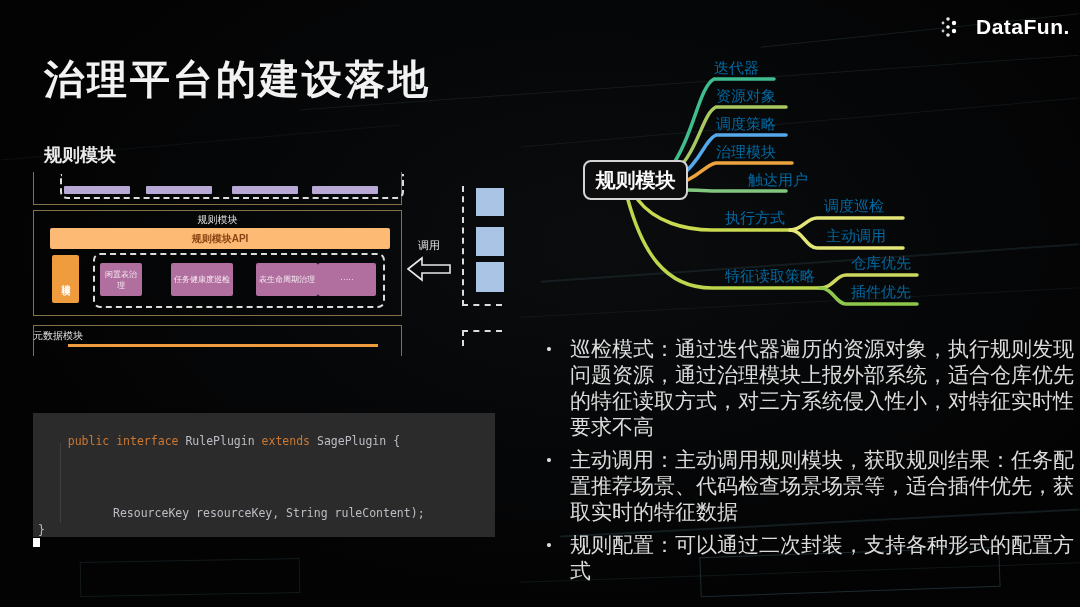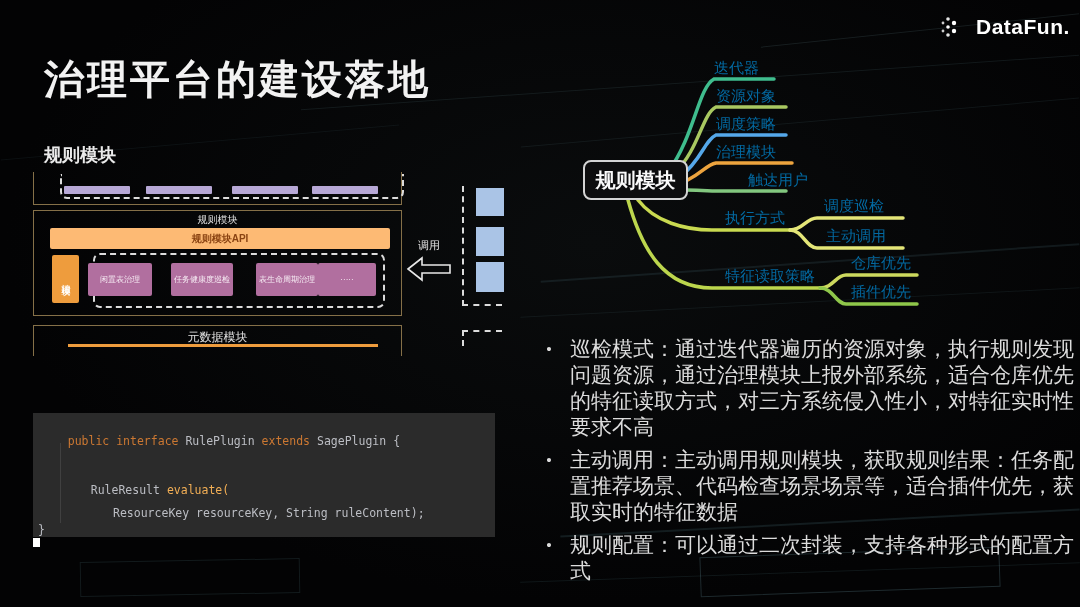--- a/index.html
+++ b/index.html
@@ -39,21 +39,21 @@
   .api-bar { left:50px; top:228px; width:340px; height:21px; background:#fdba74; border-radius:2px;
     display:flex; align-items:center; justify-content:center; font-size:10px; font-weight:700; color:#8a4312; }
   .side-tab { left:52px; top:255px; width:27px; height:48px; background:#ee9c3d; border-radius:2px;
     display:flex; align-items:center; justify-content:center; }
   .side-tab span { writing-mode:vertical-rl; font-size:9px; color:#fff; letter-spacing:1px; }
   .inner-dashed { left:93px; top:253px; width:292px; height:55px; border:2px dashed #dcdcdc; border-radius:7px; }
   .plugin { top:263px; height:33px; background:#b16f9f; border-radius:2px; color:#f7ecf4;
     font-size:8px; display:flex; align-items:center; justify-content:center; text-align:center; padding:1px 2px; }
   .meta-box { left:33px; top:325px; width:369px; height:31px;
     border:1.5px solid #857048; border-bottom:none; }
-  .meta-title { left:33px; top:329px; width:369px; text-align:center; font-size:12px; color:#e0e0e0; }
+  .meta-title { left:33px; top:329px; width:369px; font-size:10px; color:#e0e0e0; }
   .meta-line { left:68px; top:344px; width:310px; height:3px; background:#ee9c3d; }
   .call-label { left:406px; top:238px; width:46px; text-align:center; font-size:11px; color:#e4e4e4; }
 
   
   .midcol-dash1 { left:462px; top:186px; width:40px; height:120px;
     border-left:2px dashed #dcdcdc; border-bottom:2px dashed #dcdcdc; }
   .midcol-dash2 { left:462px; top:330px; width:40px; height:16px;
     border-left:2px dashed #dcdcdc; border-top:2px dashed #dcdcdc; }
   .bluebox { left:476px; width:28px; background:#aac4e6; z-index:2; }
 
@@ -117,21 +117,21 @@
 <div class="abs arch pbar" style="left:232px;"></div>
 <div class="abs arch pbar" style="left:312px;"></div>
 
 <div class="abs arch arch-main-box"></div>
 <div class="abs arch arch-main-title">规则模块</div>
 <div class="abs arch api-bar">规则模块API</div>
 <div class="abs arch side-tab">
   <span>治理模块</span>
 </div>
 <div class="abs arch inner-dashed"></div>
-<div class="abs arch plugin" style="left:88px;width:64px;">闲置表治理</div>
+<div class="abs arch plugin" style="left:100px;width:42px;">闲置表治理</div>
 <div class="abs arch plugin" style="left:171px;width:62px;">任务健康度巡检</div>
 <div class="abs arch plugin" style="left:245px;width:62px;margin-left:11px;">表生命周期治理</div>
 <div class="abs arch plugin" style="left:318px;width:58px;">·····</div>
 
 <div class="abs arch meta-box"></div>
 <div class="abs arch meta-title">元数据模块</div>
 <div class="abs arch meta-line"></div>
 
 <div class="abs call-label" style="z-index:2;">调用</div>
 <svg class="abs" style="left:406px;top:256px;z-index:2;" width="46" height="26" viewBox="0 0 46 26">
@@ -167,23 +167,20 @@
 <div class="abs mm-label" style="left:824px;top:197px;">调度巡检</div>
 <div class="abs mm-label" style="left:826px;top:227px;">主动调用</div>
 <div class="abs mm-label" style="left:725px;top:267px;">特征读取策略</div>
 <div class="abs mm-label" style="left:851px;top:254px;">仓库优先</div>
 <div class="abs mm-label" style="left:851px;top:283px;">插件优先</div>
 
 <div class="abs code-box">
   <div class="code-line" style="left:7px;top:7px;">
     <span class="kw">public interface </span><span class="plain">RulePlugin </span><span class="kw">extends </span><span class="plain">SagePlugin {</span>
   </div>
-  <div class="code-line" style="left:30px;top:56px;">
-    <span class="plain">RuleResult </span><span class="mth">evaluate(</span>
-  </div>
   <div class="code-line plain" style="left:80px;top:93px;">ResourceKey resourceKey, String ruleContent);</div>
   <div class="code-line plain" style="left:5px;top:110px;">}</div>
 </div>
 <div class="abs indent-guide"></div>
 <div class="abs scroll-thumb"></div>
 
 <div class="abs notes">
   <div class="note-item">
     <span class="note-marker">•</span>
     <span class="note-text">巡检模式：通过迭代器遍历的资源对象，执行规则发现问题资源，通过治理模块上报外部系统，适合仓库优先的特征读取方式，对三方系统侵入性小，对特征实时性要求不高</span>

